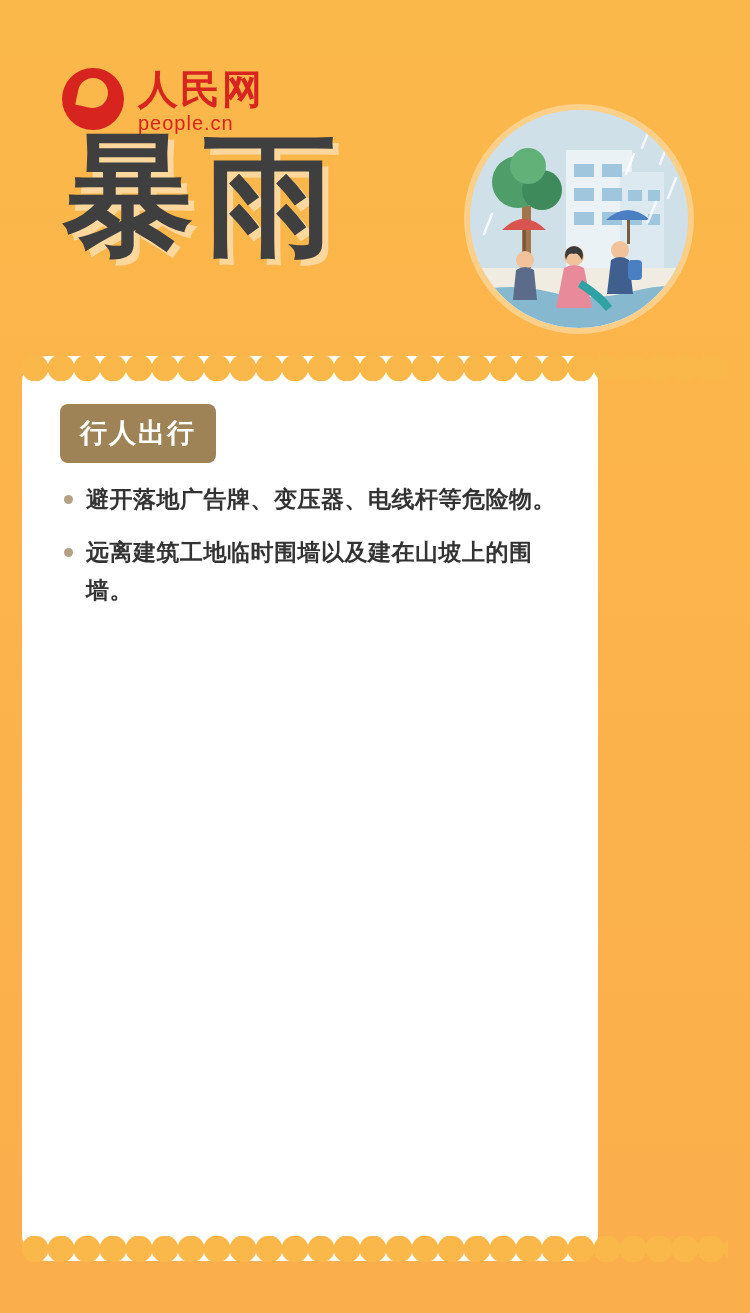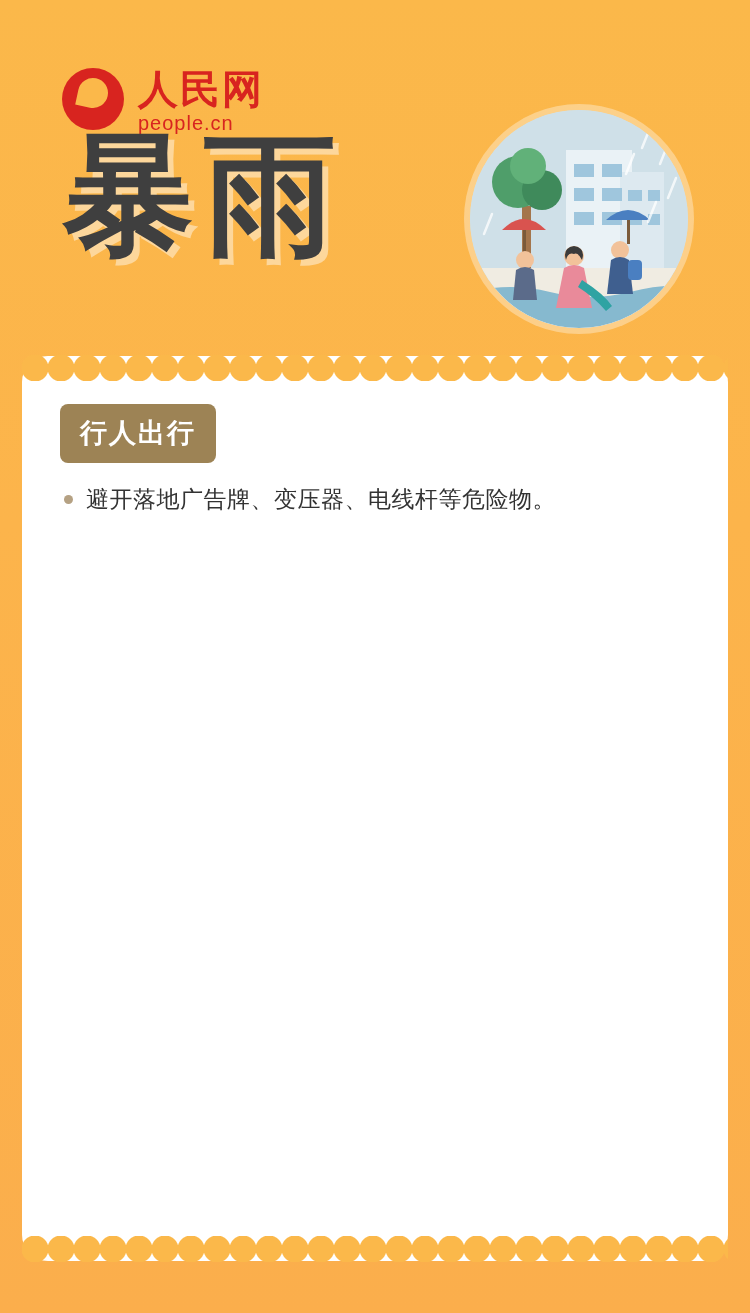--- a/index.html
+++ b/index.html
@@ -95,21 +95,21 @@
     background: #cfe1ea;
     box-shadow: 0 0 0 6px rgba(255,255,255,0.35);
   }
   .illus svg { display: block; }
 
   
   .card {
     position: absolute;
     left: 22px;
     top: 356px;
-    width: 706px;
+    width: 576px;
     height: 905px;
     background: #ffffff;
     border-radius: 26px;
   }
   
   .scallop {
     position: absolute;
     left: 0;
     width: 706px;
     height: 26px;
@@ -138,20 +138,21 @@
     padding: 11px 20px 12px 20px;
     border-radius: 8px;
   }
 
   .section + .section { margin-top: 34px; }
 
   ul.tips {
     list-style: none;
     margin: 18px 0 0 0;
     padding: 0;
+    font-weight: bold;
   }
   ul.tips li {
     position: relative;
     padding-left: 26px;
     margin-bottom: 16px;
     font-size: 23px;
     line-height: 1.62;
     color: #333333;
     letter-spacing: 0.5px;
   }
@@ -252,20 +253,21 @@
   <div class="card">
     <div class="scallop top"></div>
     <div class="scallop bottom"></div>
 
     <div class="card-inner">
 
       <div class="section section-1">
         <div class="section-title">行人出行</div>
         <ul class="tips">
           <li>避开落地广告牌、变压器、电线杆等危险物。</li>
+          <li>远离建筑工地临时围墙以及建在山坡上的围墙。</li>
         </ul>
       </div>
 
       <div class="section section-2">
       </div>
 
     </div>
   </div>
 
 </div>

